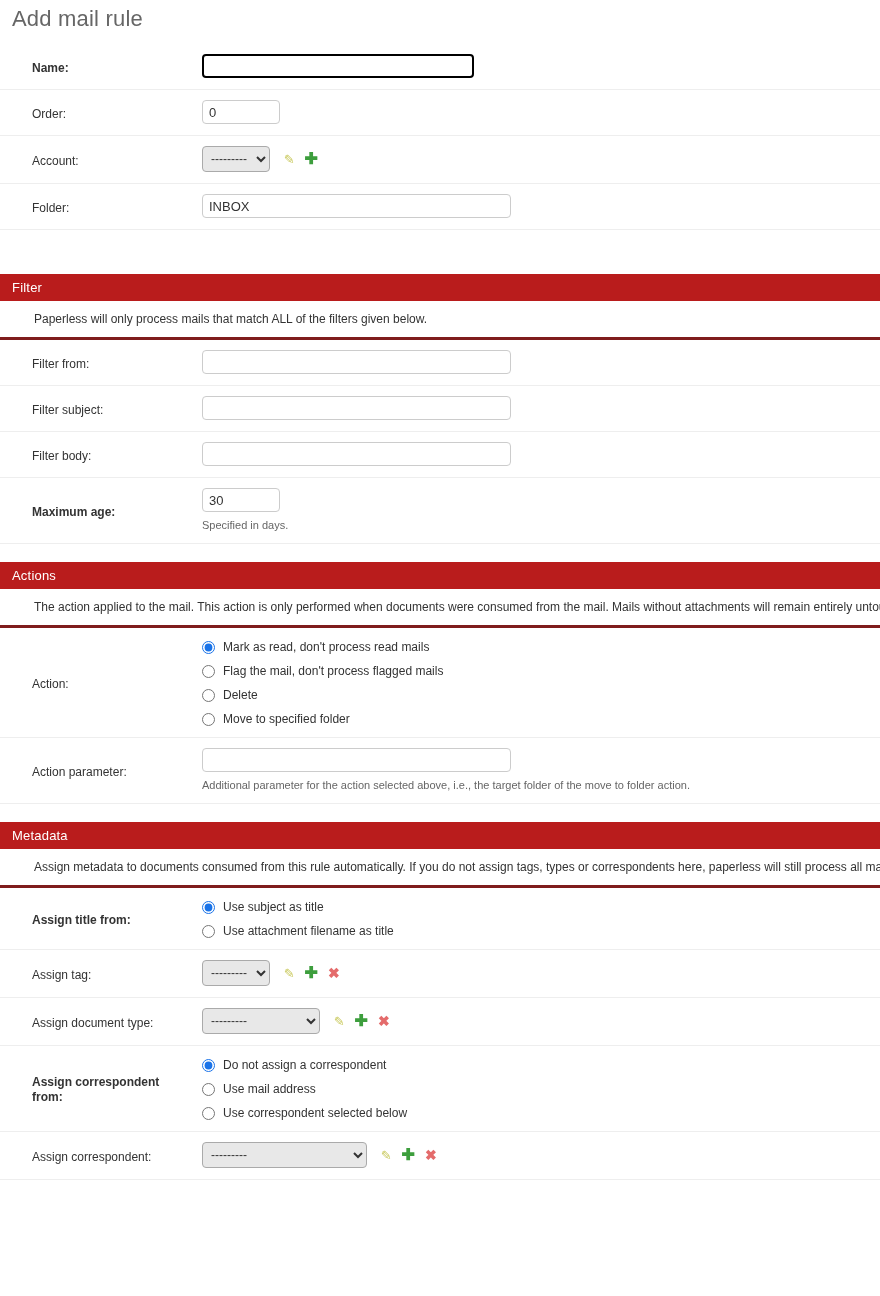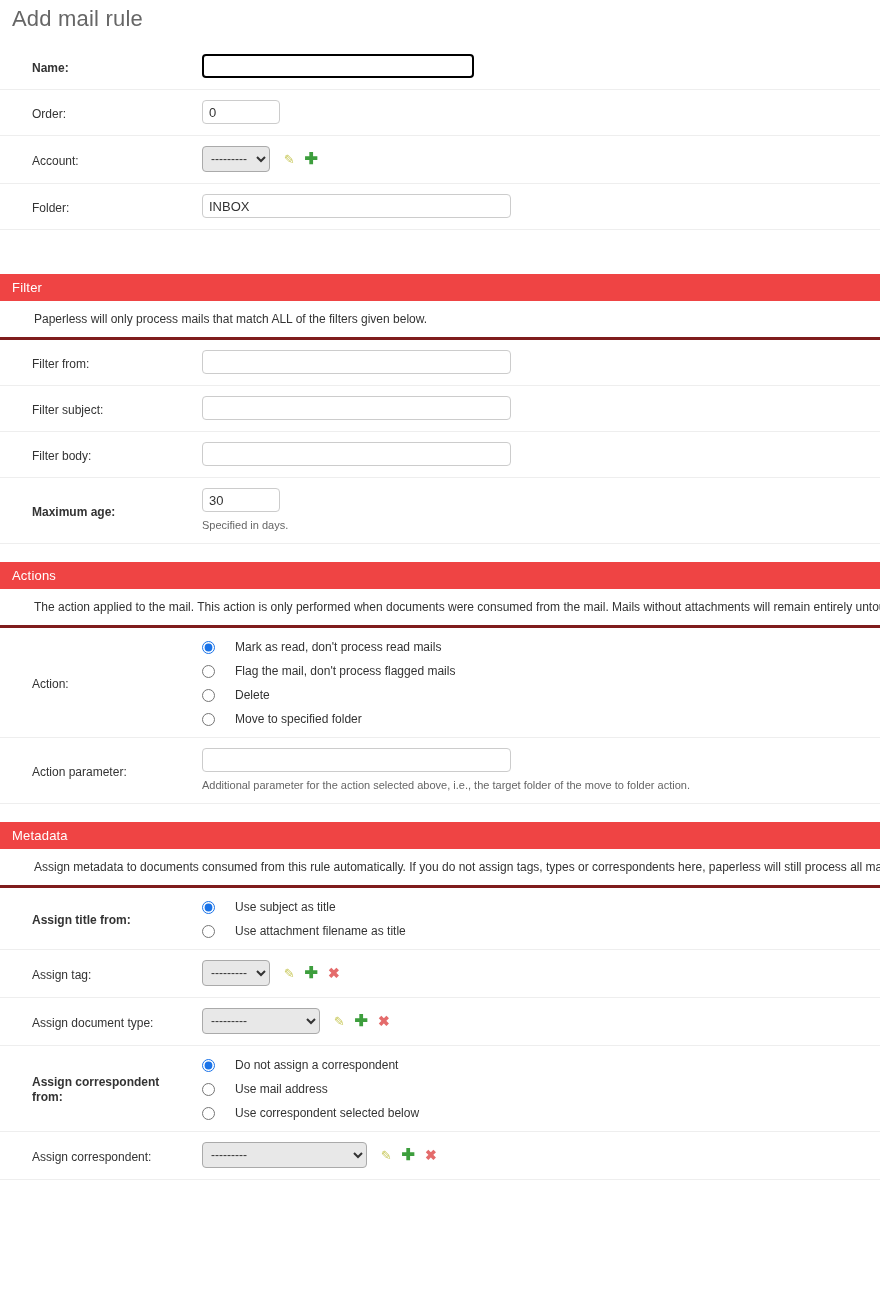--- a/index.html
+++ b/index.html
@@ -91,42 +91,42 @@
 
   
   .icons { display: inline-flex; align-items: center; gap: 10px; margin-left: 10px; vertical-align: middle; }
   .ic { font-size: 14px; line-height: 1; display: inline-block; }
   .ic-pencil { color: #c8c85a; transform: rotate(0deg); font-size: 13px; }
   .ic-plus   { color: #3d9e3d; font-weight: bold; font-size: 16px; }
   .ic-cross  { color: #e46b6b; font-weight: bold; font-size: 14px; }
 
   
   .section-head {
-    background: #ef4444;
+    background: #b91c1c;
     color: #ffffff;
     font-size: 13px;
     padding: 6px 0 6px 12px;
     margin: 0;
     font-weight: normal;
     letter-spacing: .2px;
   }
   .section-wrap { margin-top: 18px; }
   .section-desc {
     font-size: 12px;
     color: #333;
     padding: 10px 12px 10px 34px;
     line-height: 16px;
     border-bottom: 3px solid #7f1d1d;
     white-space: nowrap;
     overflow: hidden;
   }
 
   
   .radio-list { display: flex; flex-direction: column; gap: 10px; padding-top: 2px; }
-  .radio-item { display: flex; align-items: center; gap: 20px; }
+  .radio-item { display: flex; align-items: center; gap: 8px; }
   .radio-item label { font-size: 12px; color: #333; line-height: 14px; }
   input[type="radio"] {
     width: 13px; height: 13px; margin: 0;
     accent-color: #1a73e8;
   }
   .spacer-lg { height: 26px; }
 </style>
 </head>
 <body>
 

